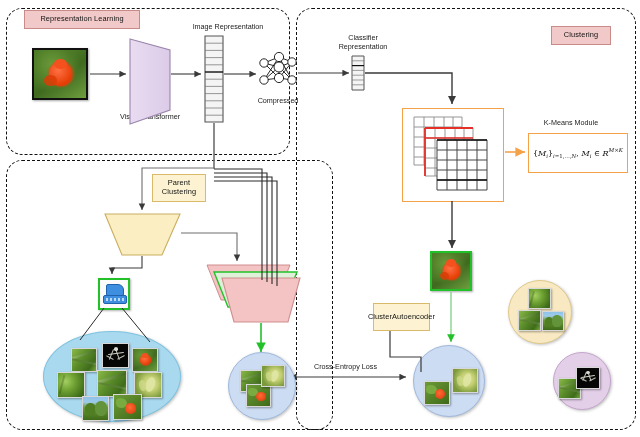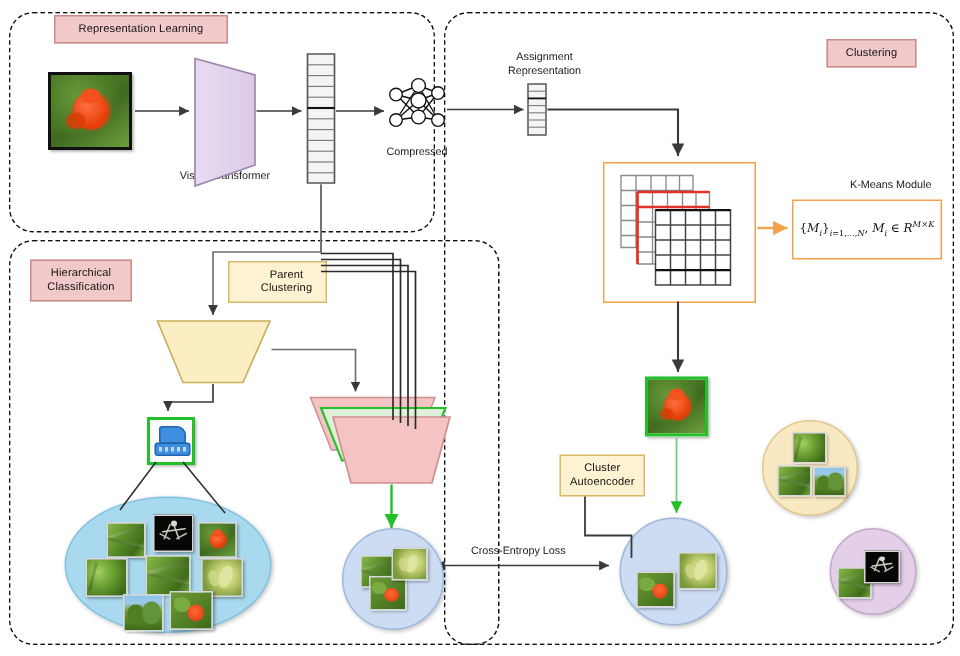--- a/index.html
+++ b/index.html
@@ -139,59 +139,58 @@
 </style>
 </head>
 <body>
 
 <div id="stage">
 
   <div class="region" style="left:6px;top:8px;width:282px;height:145px;"></div>
   <div class="region" style="left:296px;top:8px;width:338px;height:420px;"></div>
   <div class="region" style="left:6px;top:160px;width:325px;height:268px;"></div>
 
-  <div class="tag" style="left:36px;top:10px;width:114px;height:17px;">
+  <div class="tag" style="left:24px;top:10px;width:114px;height:17px;">
     <span>Representation Learning</span>
   </div>
 
   <div class="tag" style="left:551px;top:26px;width:58px;height:17px;">
     <span>Clustering</span>
   </div>
 
-  <div class="tag" style="left:20px;top:173px;width:66px;height:26px;flex-direction:column;">
-    <span>Hierarchical</span>
-    <span>Classification</span>
-  </div>
-
-  <div class="tag yellow" style="left:152px;top:174px;width:52px;height:26px;flex-direction:column;padding-left:12px;">
+
+  <div class="tag yellow" style="left:152px;top:174px;width:52px;height:26px;flex-direction:column;">
     <span>Parent</span>
     <span>Clustering</span>
   </div>
 
 
-  <div class="tag yellow" style="left:373px;top:303px;width:55px;height:26px;flex-direction:column;">
+  <div class="tag yellow" style="left:373px;top:303px;width:55px;height:26px;flex-direction:row;">
     <span>Cluster</span>
     <span>Autoencoder</span>
   </div>
 
+  <div class="cap" style="left:158px;top:22px;width:140px;">
+    <span>Image Representation</span>
+  </div>
 
   <div class="cap" style="left:308px;top:33px;width:110px;">
-    <div>Assignment</div>
+    <div>Classifier</div>
     <div>Representation</div>
   </div>
 
   <div class="cap" style="left:85px;top:112px;width:130px;">
     <div>Vision Transformer</div>
   </div>
 
   <div class="cap" style="left:238px;top:96px;width:80px;">
     <span>Compressed</span>
   </div>
 
-  <div class="cap" style="left:521px;top:118px;width:100px;text-align:right;">
+  <div class="cap" style="left:521px;top:118px;width:100px;">
     <span>K-Means Module</span>
   </div>
 
   <div class="cap" style="left:288px;top:362px;width:115px;">
     <span>Cross-Entropy Loss</span>
   </div>
 
   <div class="photo ph-flower" style="left:32px;top:48px;width:56px;height:52px;border:2px solid #111;">
     <i class="b1"></i>
       <i class="b2"></i>

